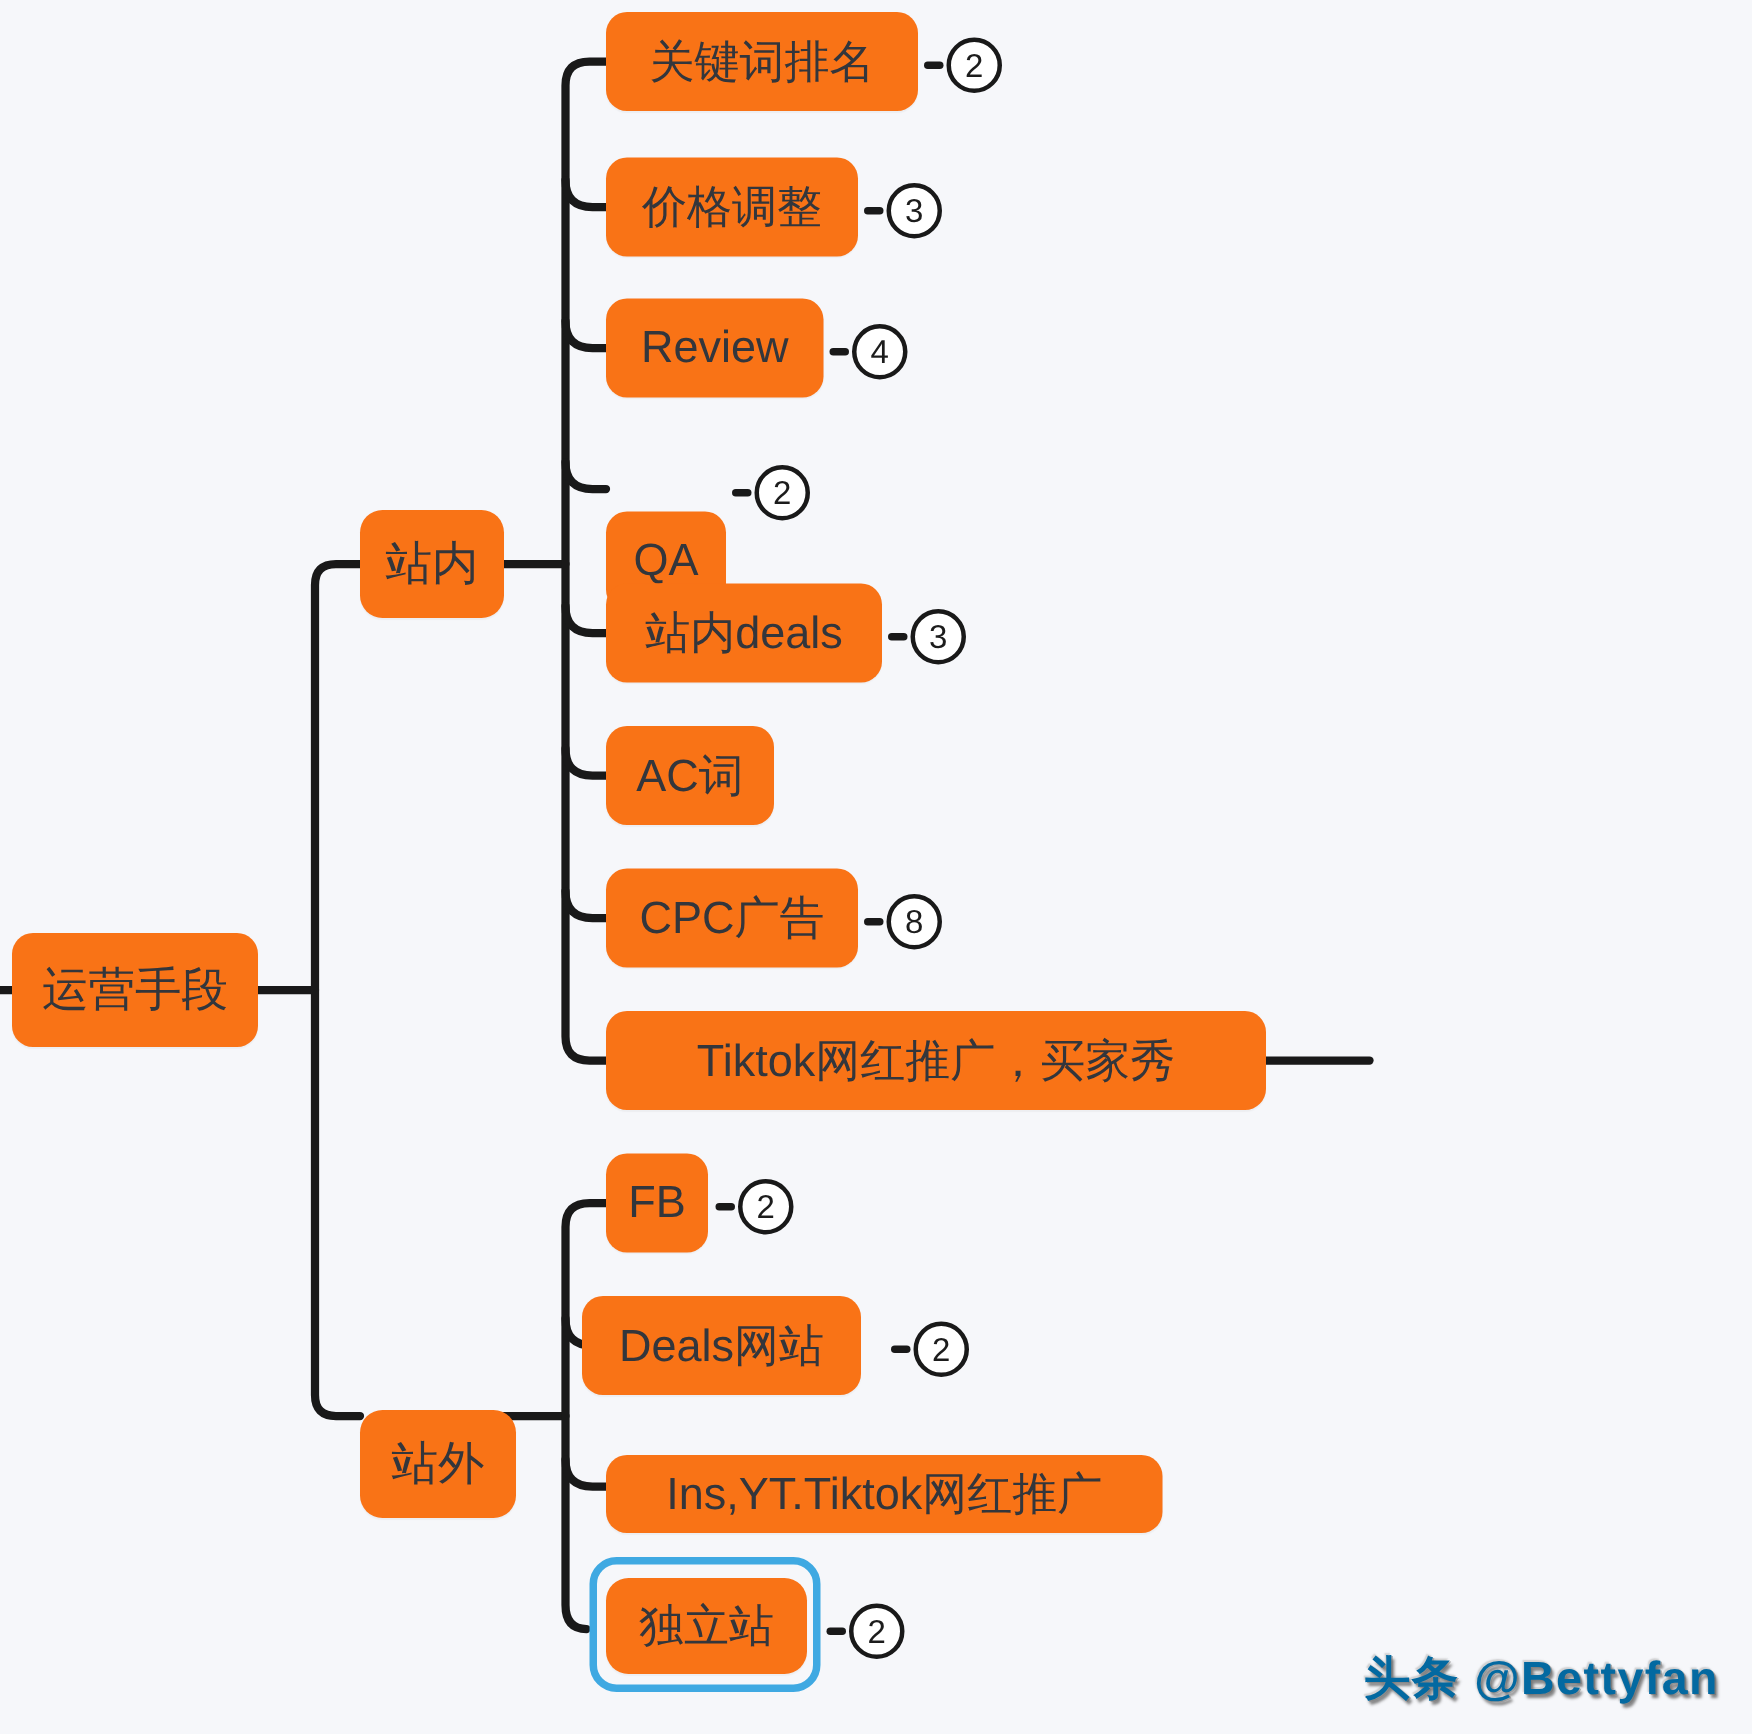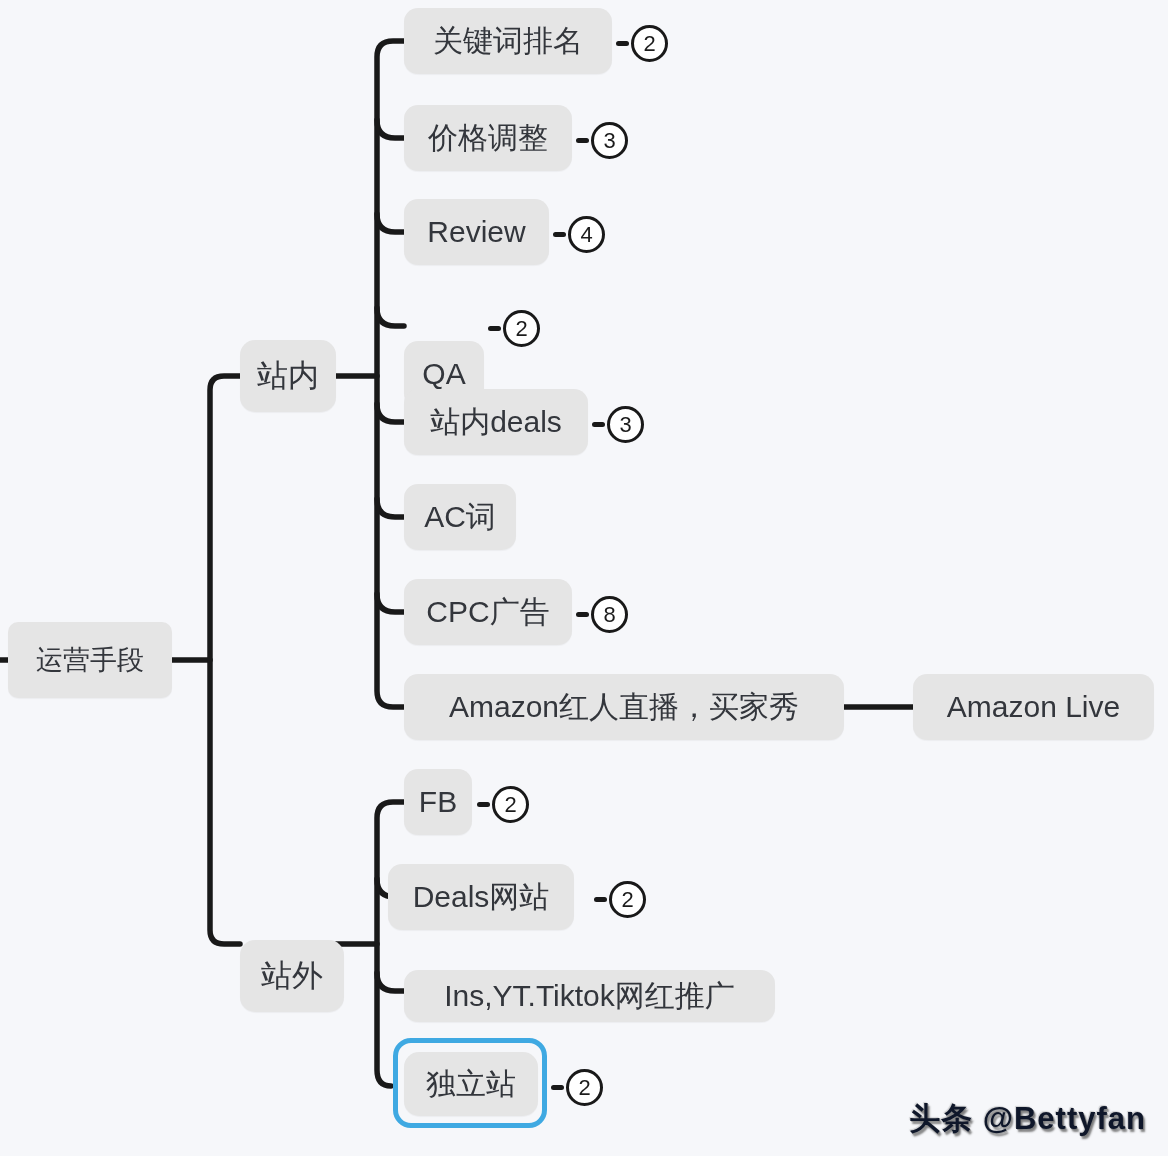--- a/index.html
+++ b/index.html
@@ -20,32 +20,32 @@
     width: 1168px; height: 1156px;
   }
   svg.wires path {
     fill: none;
     stroke: #191919;
     stroke-width: 5.5;
     stroke-linecap: round;
   }
   .node {
     position: absolute;
-    background: #e5e5e5;
+    background: #f97316;
     border-radius: 14px;
     display: flex;
     align-items: center;
     justify-content: center;
     color: #33363c;
     font-size: 30px;
     white-space: nowrap;
     box-shadow: 0 1px 1px rgba(0,0,0,0.04);
   }
   .node.lvl1 { font-size: 31px; border-radius: 15px; }
-  .node.root { font-size: 27px; border-radius: 10px; }
+  .node.root { font-size: 31px; }
   .badge {
     position: absolute;
     display: flex;
     align-items: center;
   }
   .badge .dash {
     width: 13px;
     height: 5px;
     background: #191919;
     border-radius: 3px;
@@ -74,21 +74,21 @@
     box-sizing: border-box;
     background: transparent;
   }
   .watermark {
     position: absolute;
     right: 22px;
     bottom: 16px;
     font-size: 31px;
     font-weight: 600;
     letter-spacing: 1px;
-    color: #0f172a;
+    color: #0369a1;
     text-shadow: 2px 3px 2px rgba(110,110,110,0.85),
                  -1px -1px 1px rgba(175,175,175,0.55),
                  1px 1px 0 rgba(130,130,130,0.6);
   }
 </style>
 </head>
 <body>
 
 <div class="canvas">
 
@@ -147,22 +147,21 @@
   </div>
 
   <div class="node" style="left:404px; top:579px; width:168px; height:66px;">CPC广告</div>
 
   <div class="node" style="left:404px; top:484px; width:112px; height:66px;">AC词</div>
   <div class="badge" style="left:576px; top:596px;">
     <span class="dash"></span>
     <span class="circle">8</span>
   </div>
 
-  <div class="node" style="left:404px; top:674px; width:440px; height:66px;">Amazon红人直播，买家秀</div>
-  <div class="node" style="left:913px; top:674px; width:241px; height:66px;">Amazon Live</div>
+  <div class="node" style="left:404px; top:674px; width:440px; height:66px;">Tiktok网红推广，买家秀</div>
 
   <div class="node" style="left:404px; top:769px; width:68px; height:66px;">FB</div>
   <div class="badge" style="left:477px; top:786px;">
     <span class="dash"></span>
     <span class="circle">2</span>
   </div>
 
   <div class="node" style="left:388px; top:864px; width:186px; height:66px;">Deals网站</div>
   <div class="badge" style="left:594px; top:881px;">
     <span class="dash"></span>

